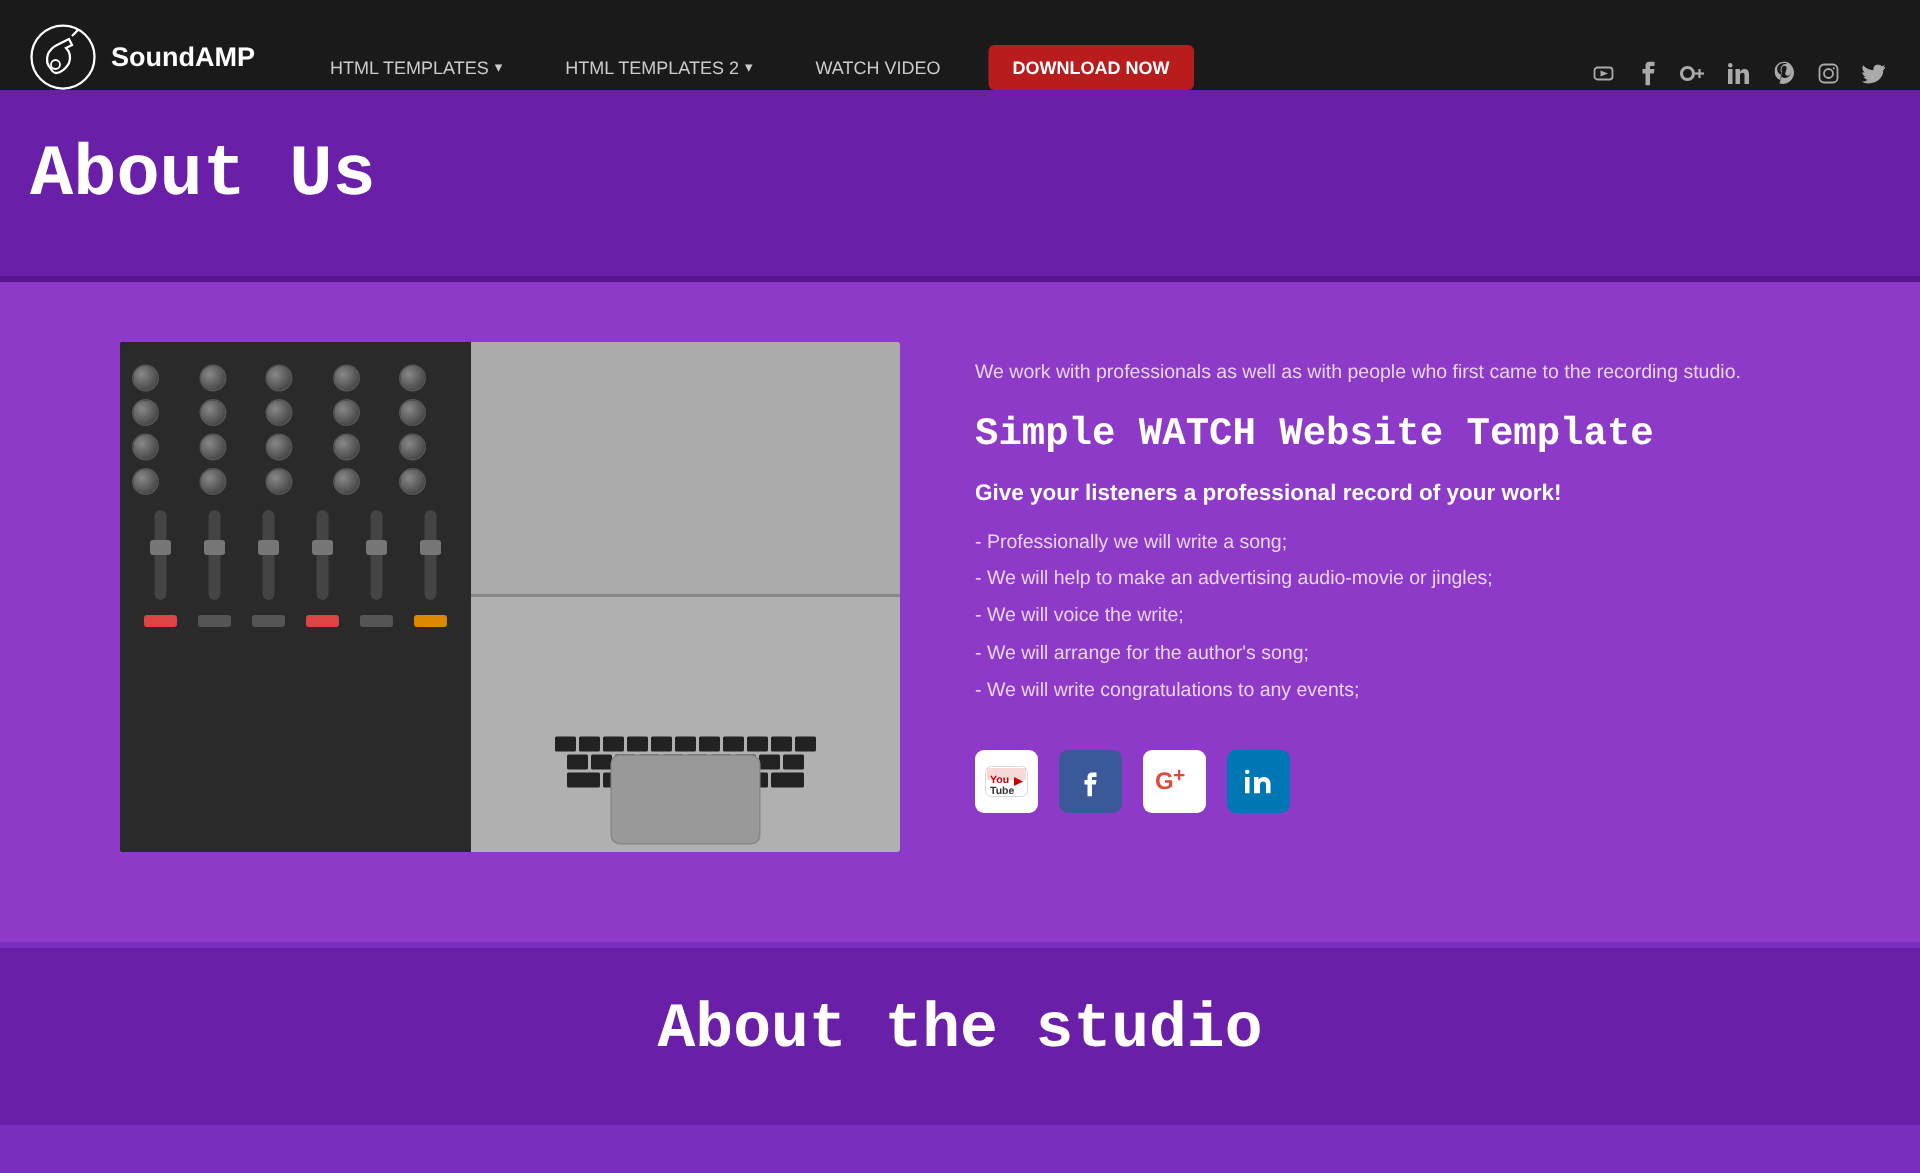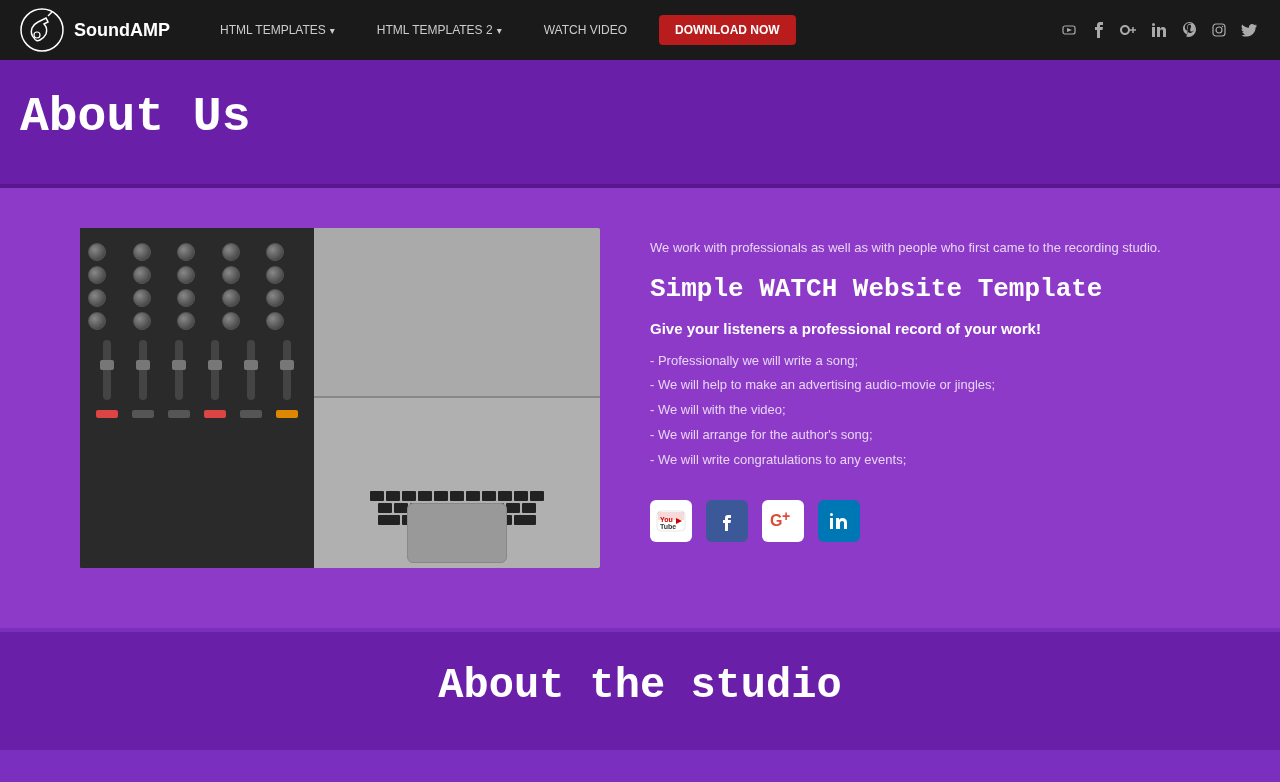--- a/index.html
+++ b/index.html
@@ -2,21 +2,21 @@
 <html><head>
   <meta charset="utf-8">
   <style>
     * { margin: 0; padding: 0; box-sizing: border-box; }
     body { font-family: Arial, sans-serif; background: #7b2fbe; color: white; }
 
     
     nav {
       background: #1a1a1a;
       display: flex;
-      align-items: center;
+      align-items: flex-end;
       padding: 0 20px;
       height: 60px;
       position: relative;
       z-index: 10;
     }
     .nav-brand {
       display: flex;
       align-items: center;
       gap: 10px;
       margin-right: 40px;
@@ -451,21 +451,21 @@
     </div>
   </div>
 
   <div class="content-right">
     <p class="content-subtitle">We work with professionals as well as with people who first came to the recording studio.</p>
     <h2 class="content-title">Simple WATCH Website Template</h2>
     <p class="content-tagline">Give your listeners a professional record of your work!</p>
     <ul class="content-list">
       <li>- Professionally we will write a song;</li>
       <li>- We will help to make an advertising audio-movie or jingles;</li>
-      <li>- We will with the video;</li>
+      <li>- We will voice the write;</li>
       <li>- We will arrange for the author's song;</li>
       <li>- We will write congratulations to any events;</li>
     </ul>
 
     <div class="social-icons-row">
 
       <div class="social-icon-btn social-yt" title="YouTube">
         <svg width="30" height="22" viewBox="0 0 30 22">
           <rect x="1" y="1" width="28" height="20" rx="4" fill="white" stroke="#ccc" stroke-width="0.5"></rect>
           <rect x="2" y="2" width="26" height="8" rx="0" fill="#cc0000" opacity="0.15"></rect>

